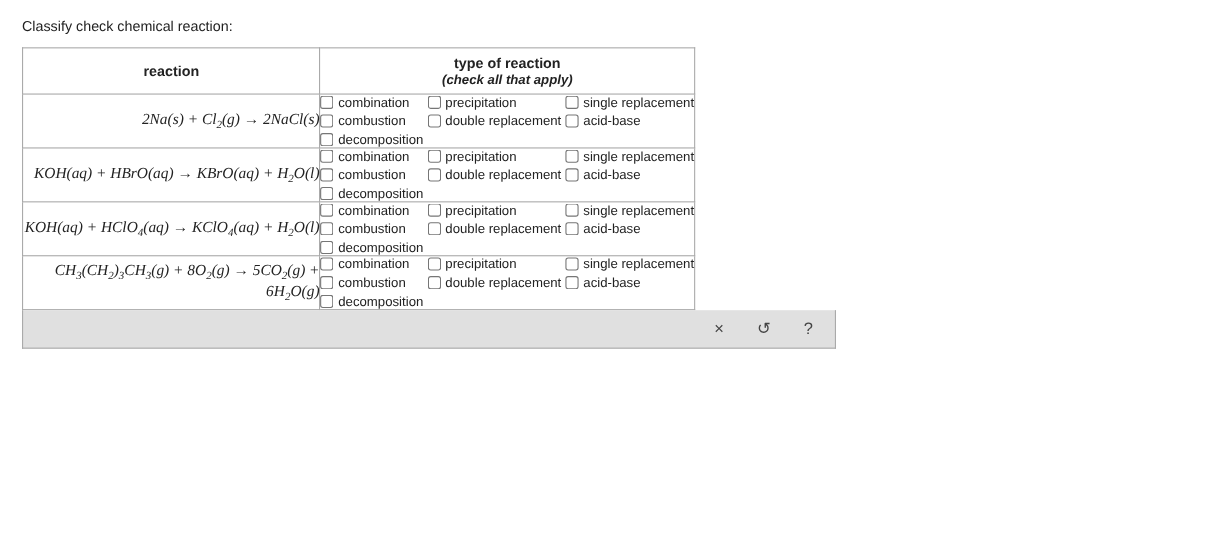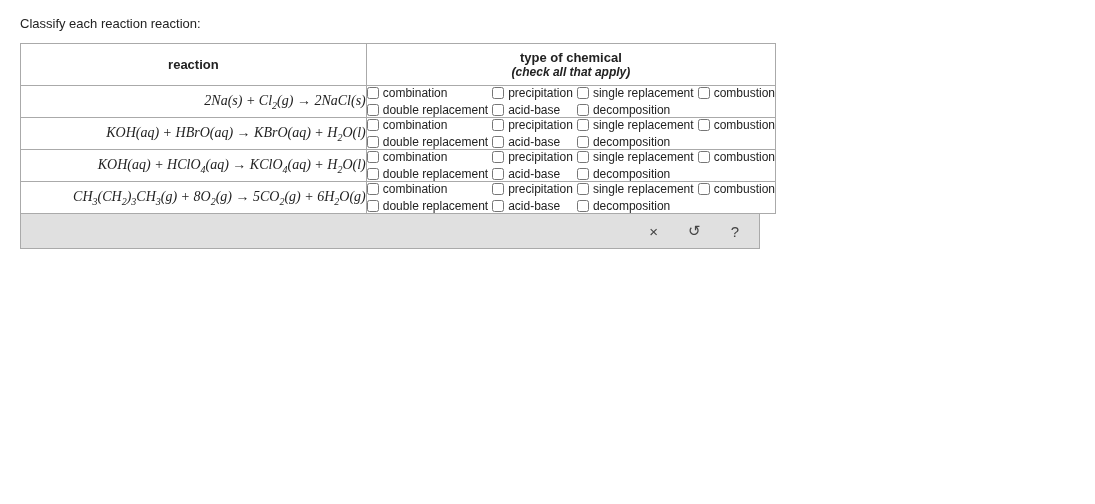--- a/index.html
+++ b/index.html
@@ -10,21 +10,21 @@
       color: #222;
       padding: 16px 20px;
     }
     .page-title {
       font-size: 13px;
       margin-bottom: 12px;
     }
     .main-table {
       border-collapse: collapse;
       border: 1.5px solid #aaa;
-      width: 756px;
+      width: 612px;
     }
     .main-table th, .main-table td {
       border: 1.5px solid #aaa;
       padding: 0;
       vertical-align: middle;
     }
     .header-row th {
       padding: 6px 10px;
       text-align: center;
       background: #fff;
@@ -45,21 +45,21 @@
       font-size: 13px;
       vertical-align: middle;
     }
     .options-cell {
       width: 280px;
       padding: 6px 10px;
       vertical-align: top;
     }
     .options-grid {
       display: grid;
-      grid-template-columns: 1fr 1fr 1fr 1fr;
+      grid-template-columns: 1fr 1fr 1fr;
       row-gap: 3px;
       column-gap: 4px;
       font-size: 12px;
     }
     .option-item {
       display: flex;
       align-items: center;
       gap: 4px;
       white-space: nowrap;
     }
@@ -95,30 +95,30 @@
       font-size: 14px;
     }
     .math sub {
       font-size: 10px;
       vertical-align: sub;
     }
   </style>
 </head>
 <body>
 
-<p class="page-title">Classify each reaction reaction:</p>
+<p class="page-title">Classify check chemical reaction:</p>
 
 <table class="main-table">
   <thead>
     <tr class="header-row">
       <th>
         <span class="col-title">reaction</span>
       </th>
       <th>
-        <div class="col-title">type of chemical</div>
+        <div class="col-title">type of reaction</div>
         <div class="col-subtitle">(check all that apply)</div>
       </th>
     </tr>
   </thead>
   <tbody id="reactions-body">
 
   <tr>
         <td class="reaction-cell"><span class="math">2Na(s) + Cl<sub>2</sub>(g) → 2NaCl(s)</span></td>
         <td class="options-cell">
           <div class="options-grid">

